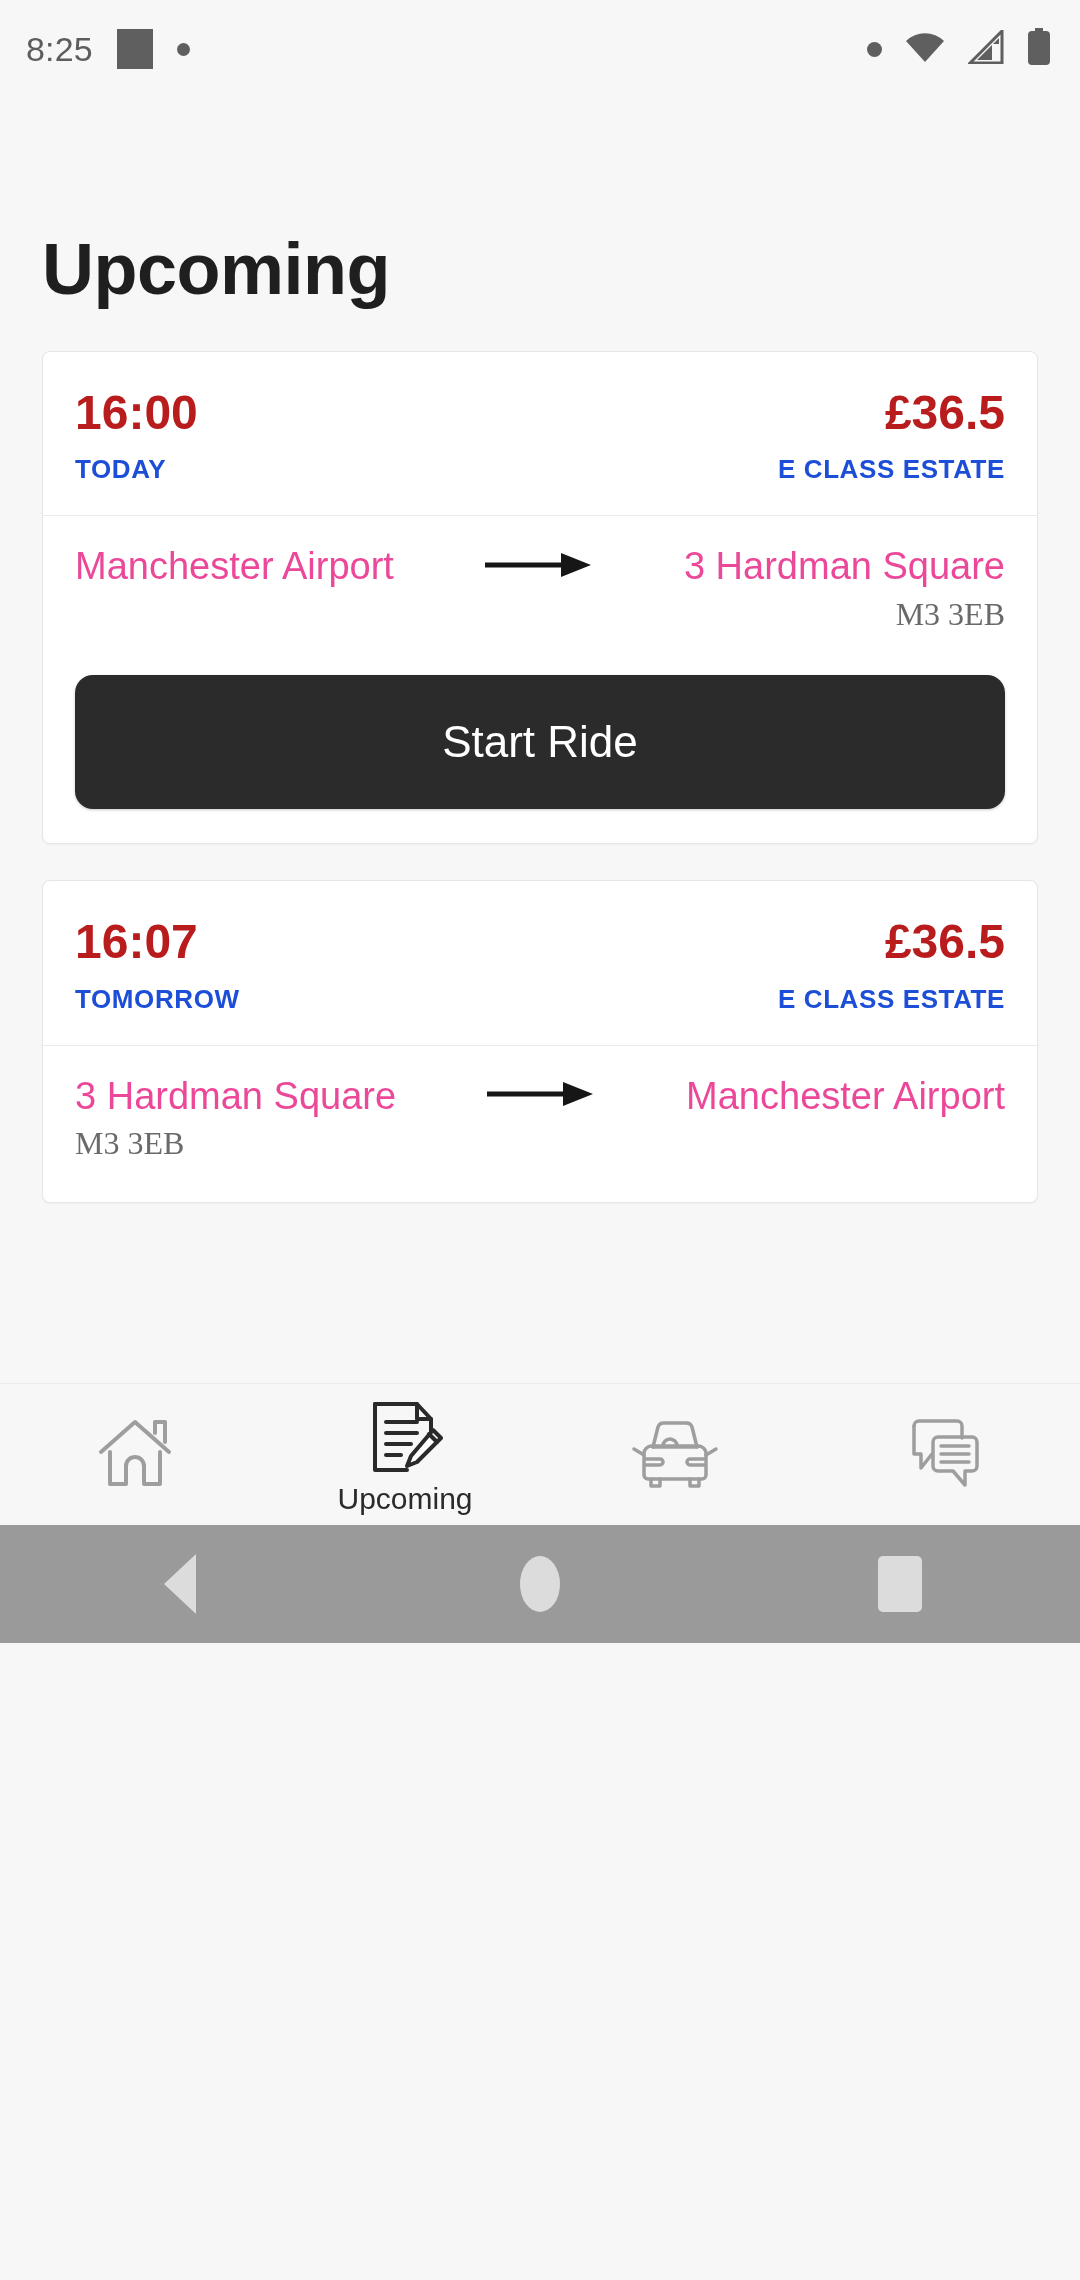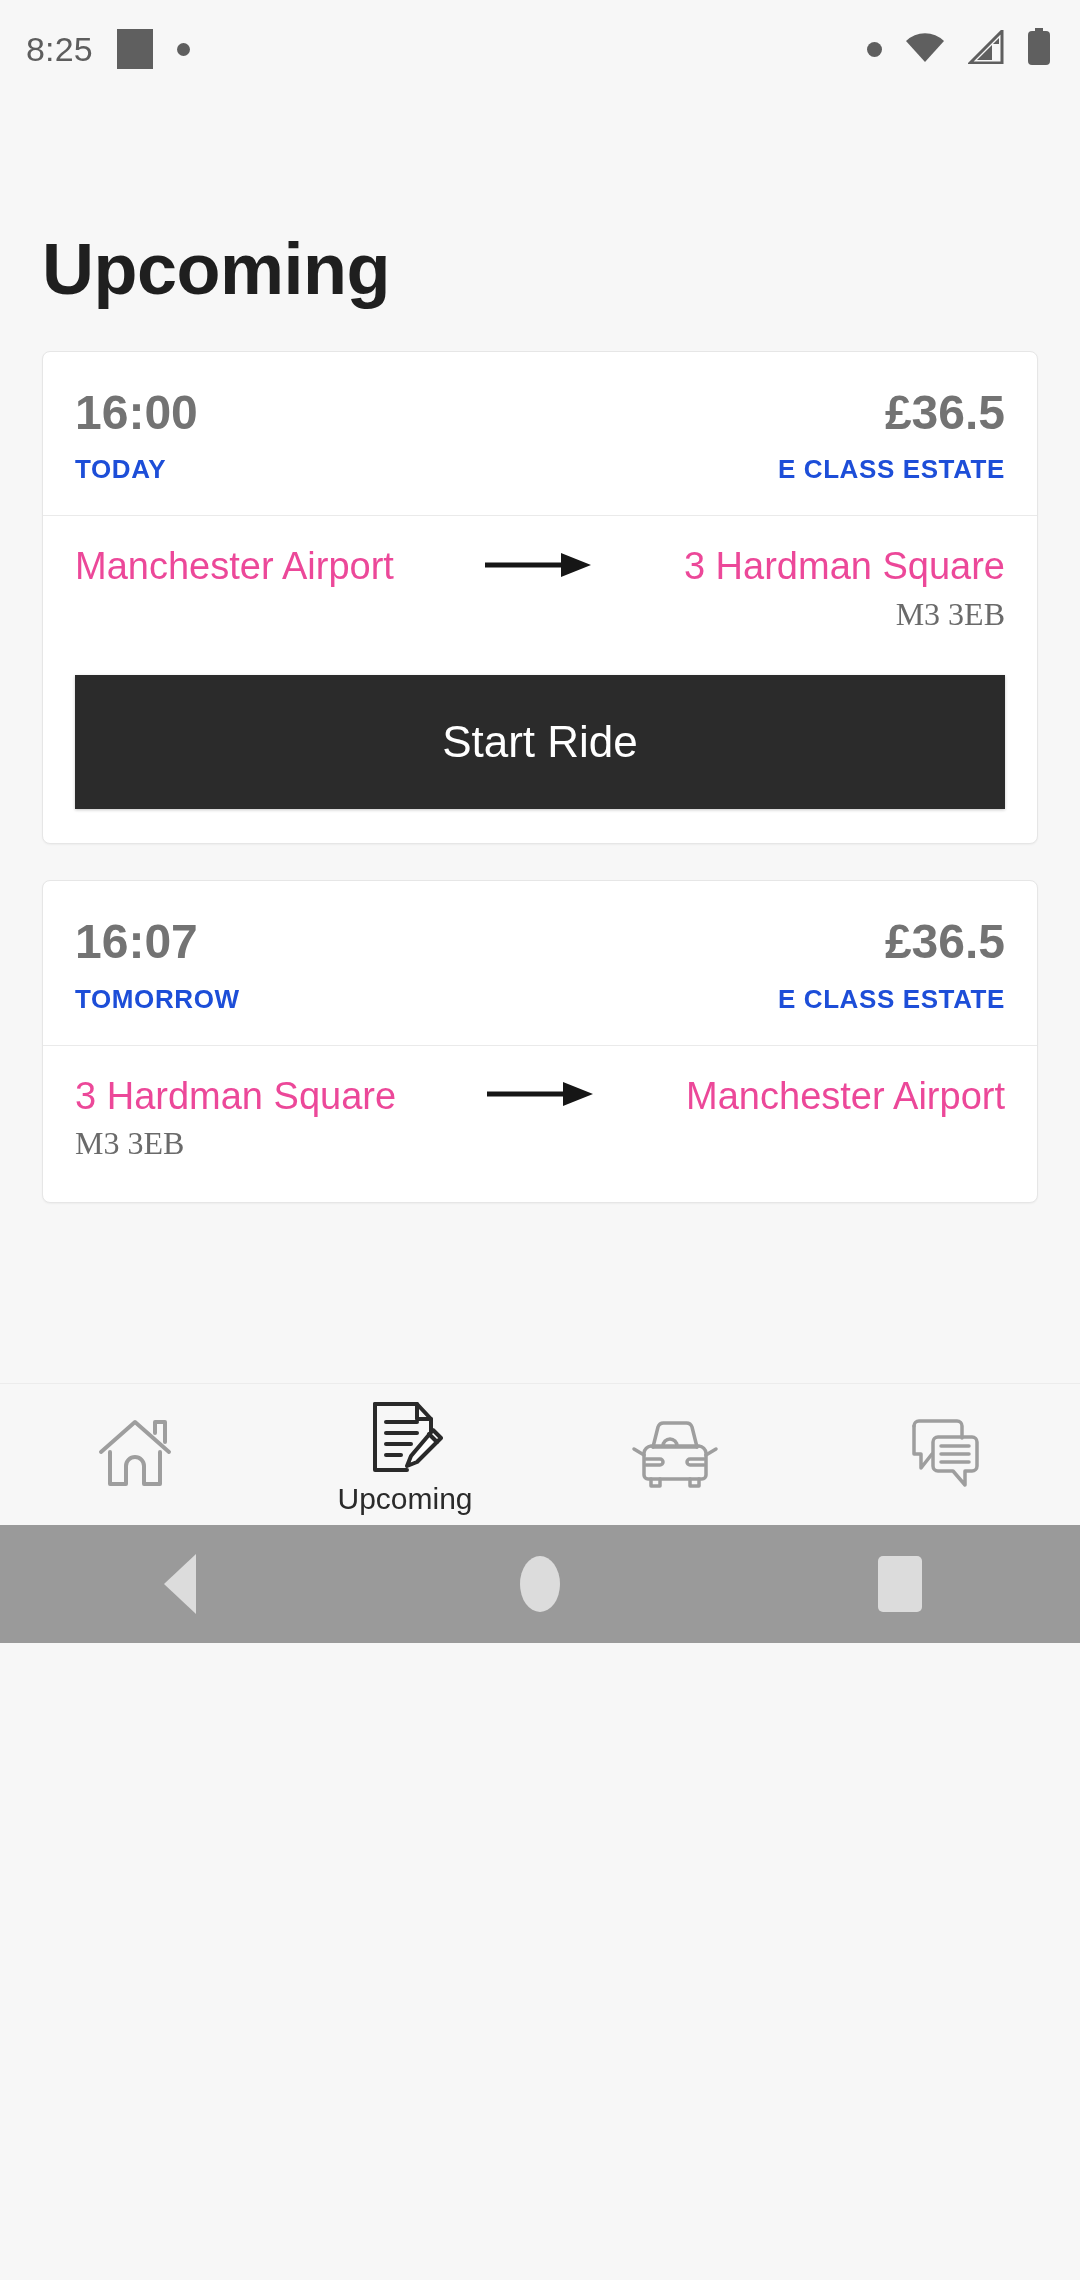--- a/index.html
+++ b/index.html
@@ -48,21 +48,21 @@
   .card.first { margin-top:46px; }
   .card.second { margin-top:36px; }
 
   .card-head {
     display:flex; justify-content:space-between; align-items:flex-start;
     padding:36px 32px 30px 32px;
     border-bottom:1px solid #eaeaea;
   }
   .ch-col { display:flex; flex-direction:column; }
   .ch-col.right { align-items:flex-end; }
-  .ch-main { font-size:48px; font-weight:bold; color:#737373; line-height:1.05; }
+  .ch-main { font-size:48px; font-weight:bold; color:#b91c1c; line-height:1.05; }
   .ch-sub {
     font-size:26px; font-weight:bold; color:#1d4ed8;
     letter-spacing:0.6px; margin-top:16px;
   }
 
   .card-body { padding:30px 32px 0 32px; }
   .route {
     display:flex; align-items:center; justify-content:space-between;
     gap:10px;
   }
@@ -70,21 +70,21 @@
   .route-arrow { flex:0 0 auto; padding:0 6px; }
   .postcode-row { display:flex; margin-top:8px; }
   .postcode-row.right { justify-content:flex-end; }
   .postcode-row.left { justify-content:flex-start; }
   .postcode { font-size:32px; color:#6a6a6a;font-family:Liberation Serif, serif; }
 
   .start-btn {
     display:block; width:100%;
     margin:42px 0 34px 0;
     background:#2b2b2b; color:#ffffff;
-    border:none; border-radius:0;
+    border:none; border-radius:18px;
     height:134px;
     font-family:"Liberation Sans", sans-serif;
     font-size:44px;
     cursor:pointer;
     box-shadow:0 1px 3px rgba(0,0,0,0.22);
   }
 
   .card-pad-bottom { height:40px; }
 
   

